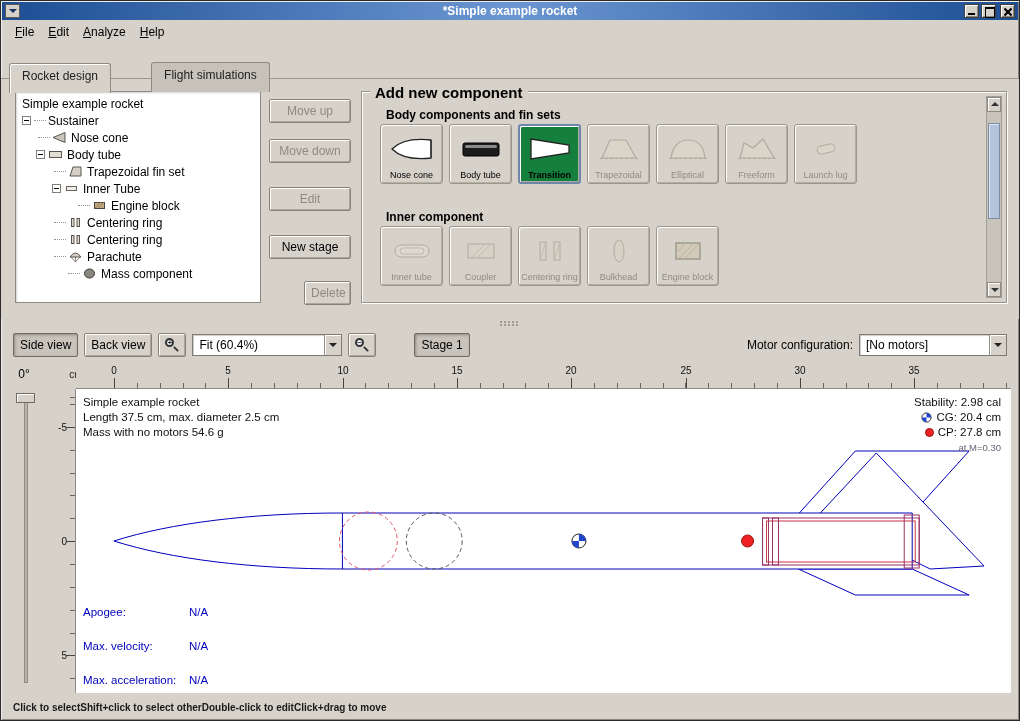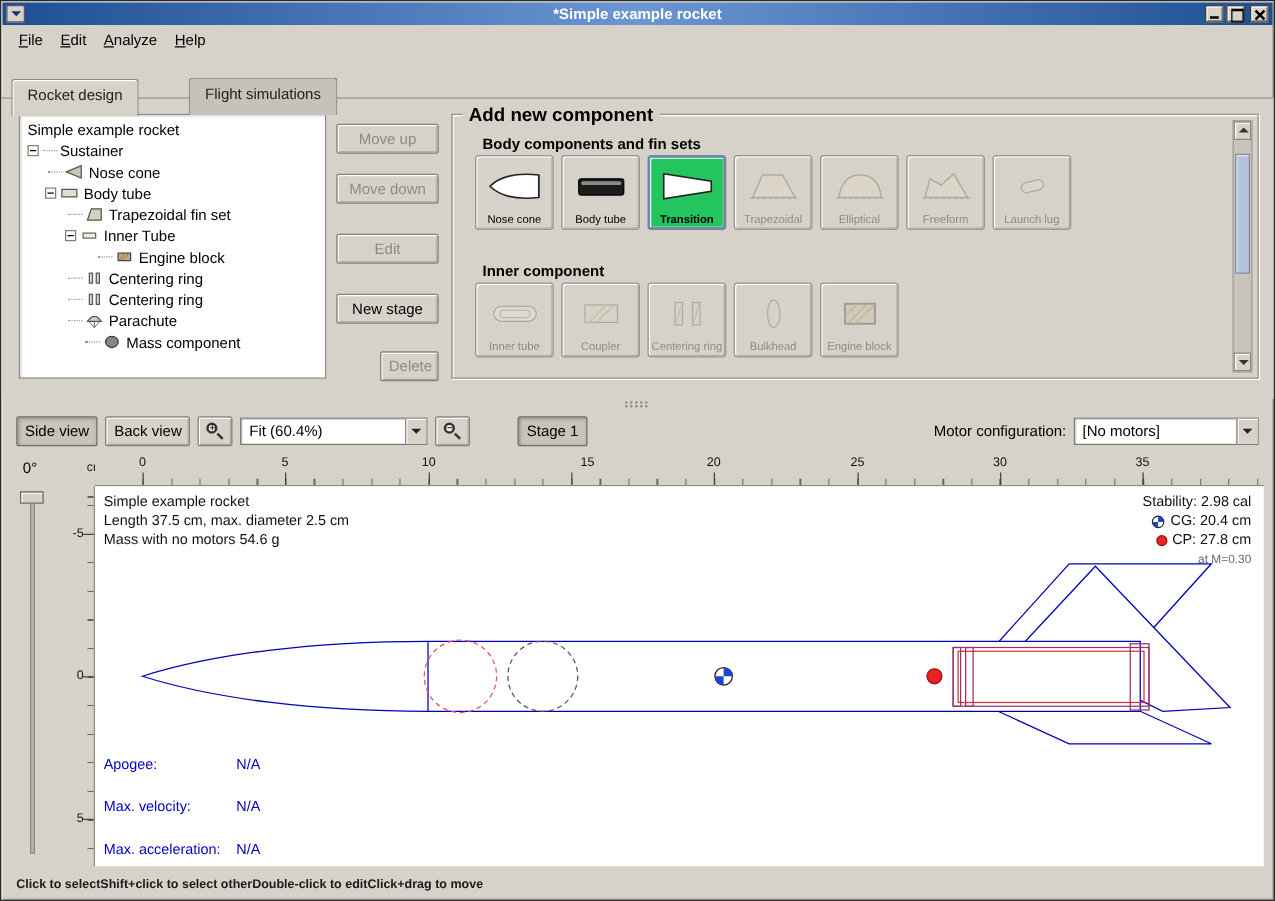--- a/index.html
+++ b/index.html
@@ -55,21 +55,21 @@
   .group { position:absolute; left:360px; top:12px; right:12px; bottom:16px; border:1px solid #979288;
            box-shadow: inset 1px 1px 0 #fff, 1px 1px 0 #fff; }
   .group-title { position:absolute; top:-8px; left:8px; background:#d6d2ca; padding:0 5px; font-weight:bold; font-size:15px; }
   .section-label { position:absolute; left:24px; font-weight:bold; font-size:12px; }
   .comp-row { position:absolute; left:18px; display:flex; gap:6px; }
   .comp-btn { width:63px; height:60px; background:#d6d2ca; border:1px solid #9a968c; border-radius:3px;
               box-shadow: inset 1px 1px 0 #fff, inset -1px -1px 0 #b2aea4;
               display:flex; flex-direction:column; align-items:center; justify-content:flex-end; padding:3px 1px; }
   .comp-btn .cicon { flex:1; display:flex; align-items:center; justify-content:center; width:100%; }
   .comp-btn .clbl { font-size:9px; line-height:10px; text-align:center; }
-  .comp-btn.selected { border:2px solid #6f86a8; background:#22c55e; padding:2px 0; }
+  .comp-btn.selected { border:2px solid #6f86a8; background:#15803d; padding:2px 0; }
   .comp-btn.disabled .clbl { color:#8f8b81; }
   .comp-btn.disabled svg { opacity:.5; }
   .vscroll { position:absolute; top:4px; right:4px; bottom:4px; width:16px; background:#c8c4bc; border:1px solid #a29e96; }
   .sb-btn { position:absolute; left:0; right:0; height:15px; background:#d6d2ca; border:1px solid #8e8a82;
             box-shadow: inset 1px 1px 0 #fff; }
   .sb-btn.up { top:0; } .sb-btn.down { bottom:0; }
   .sb-btn.up::before { content:""; position:absolute; left:3px; top:4px; border:4px solid transparent; border-bottom-color:#333; border-top:none; }
   .sb-btn.down::before { content:""; position:absolute; left:3px; top:5px; border:4px solid transparent; border-top-color:#333; border-bottom:none; }
   .sb-thumb { position:absolute; left:1px; right:1px; top:26px; height:96px; background:#b4c4dc; border:1px solid #7e8ca0;
               box-shadow: inset 1px 1px 0 #dce6f2; }
@@ -420,21 +420,21 @@
     <div class="corner-cm">cm</div>
 
     <div class="h-ruler">
       <div class="hminor"></div>
       <span class="hlab" style="left:38px">0</span>
         <div class="htick" style="left:38px"></div>
       <span class="hlab" style="left:152px">5</span>
         <div class="htick" style="left:152px"></div>
       <span class="hlab" style="left:267px">10</span>
         <div class="htick" style="left:267px"></div>
-      <span class="hlab" style="left:394px">15</span>
+      <span class="hlab" style="left:381px">15</span>
         <div class="htick" style="left:381px"></div>
       <span class="hlab" style="left:495px">20</span>
         <div class="htick" style="left:495px"></div>
       <span class="hlab" style="left:610px">25</span>
         <div class="htick" style="left:610px"></div>
       <span class="hlab" style="left:724px">30</span>
         <div class="htick" style="left:724px"></div>
       <span class="hlab" style="left:838px">35</span>
         <div class="htick" style="left:838px"></div>
     </div>

